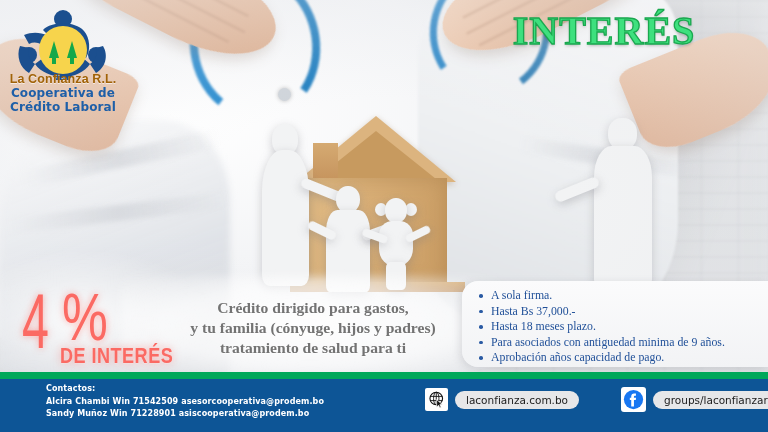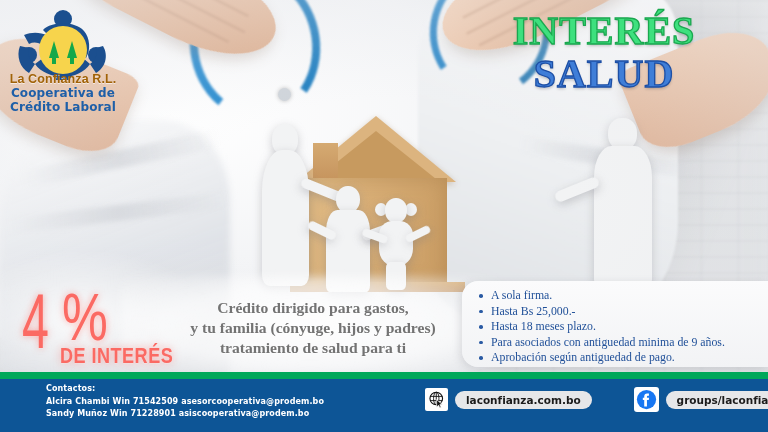--- a/index.html
+++ b/index.html
@@ -287,21 +287,21 @@
   .ic-box{
     width:23px;height:23px;background:#ffffff;border-radius:2px;
     display:flex;align-items:center;justify-content:center;flex:0 0 auto;
   }
   .ic-fb{
     width:25px;height:25px;background:#ffffff;border-radius:3px;
     display:flex;align-items:center;justify-content:center;flex:0 0 auto;
   }
   .pill{
     background:#e6e7e9;color:#1b1b1b;border-radius:11px;
-    padding:3px 11px;font-size:10.5px;font-weight:700;
+    padding:3px 11px;font-size:10.5px;font-weight:400;
     font-family:"DejaVu Sans", sans-serif;white-space:nowrap;
   }
   .gap{width:28px;}
 </style>
 </head>
 <body>
 
 <div class="poster">
 
   <div class="photo">
@@ -384,42 +384,41 @@
         <path d="M44 58 L44 52 L41 52 L46 35 L51 52 L48 52 L48 58 Z"></path>
         <path d="M62 58 L62 52 L59 52 L64 35 L69 52 L66 52 L66 58 Z"></path>
       </g>
     </svg>
   </div>
   <div class="logo-name">La Confianza R.L.</div>
   <div class="logo-sub">Cooperativa de Crédito Laboral</div>
 
   <div class="title-wrap">
     <div class="title-1">INTERÉS</div>
-    <div class="title-2">SALUD</div>
   </div>
 
   <div class="rate">
     <div class="rate-num">4</div>
     <div class="rate-pct">%</div>
     <div class="rate-label">DE INTERÉS</div>
   </div>
 
   <div class="caption">
     <div>Crédito dirigido para gastos,</div>
     <div>y tu familia (cónyuge, hijos y padres)</div>
     <div>tratamiento de salud para ti</div>
   </div>
 
   <div class="panel">
     <ul>
       <li>A sola firma.</li>
-      <li>Hasta Bs 25,000.-</li>
+      <li>Hasta Bs 37,000.-</li>
       <li>Hasta 18 meses plazo.</li>
       <li>Para asociados con antiguedad minima de 9 años.</li>
-      <li>Aprobación según antiguedad de pago.</li>
+      <li>Aprobación años capacidad de pago.</li>
     </ul>
   </div>
 
   <div class="green-bar"></div>
   <div class="footer">
 
     <div class="contacts">
       <div>Contactos:</div>
       <div>Alcira Chambi Win 71542509 asesorcooperativa@prodem.bo</div>
       <div>Sandy Muñoz Win 71228901 asiscooperativa@prodem.bo</div>

